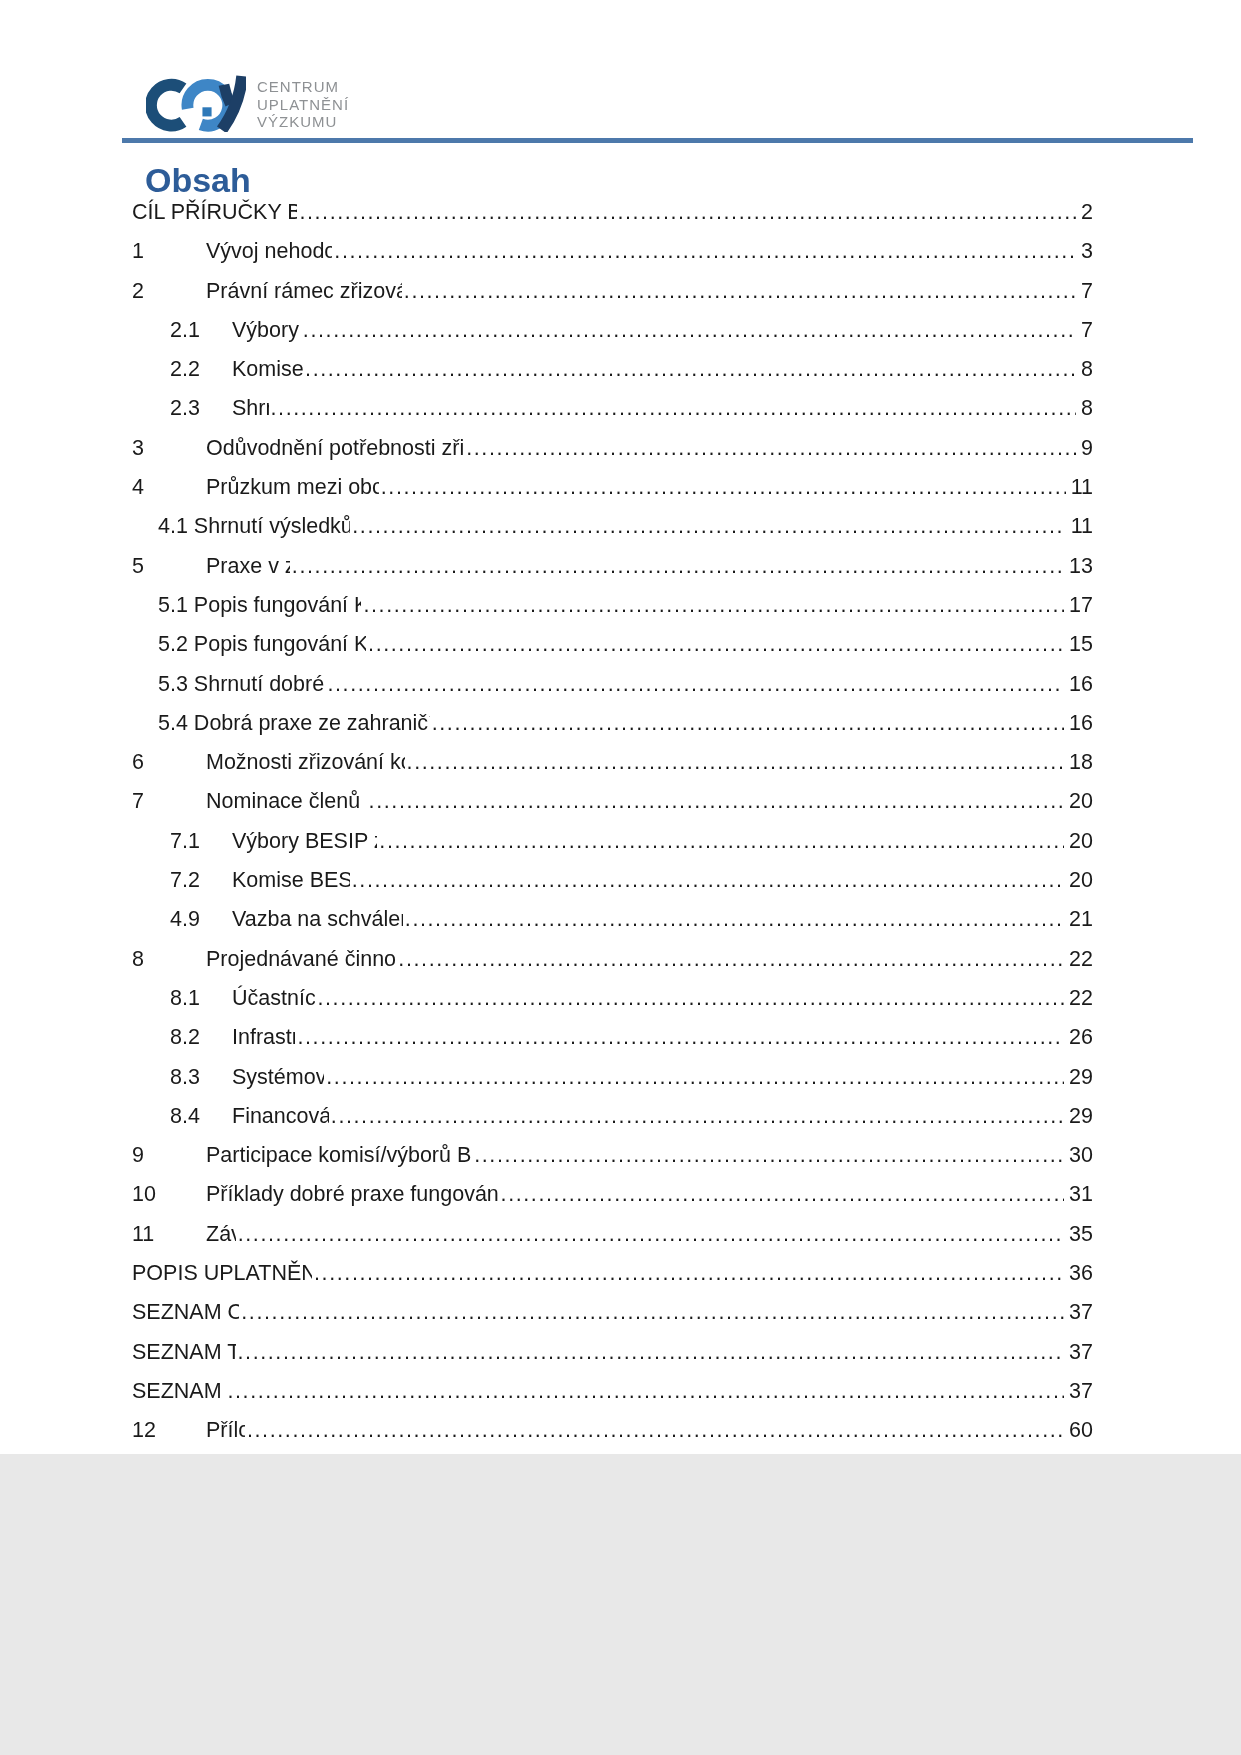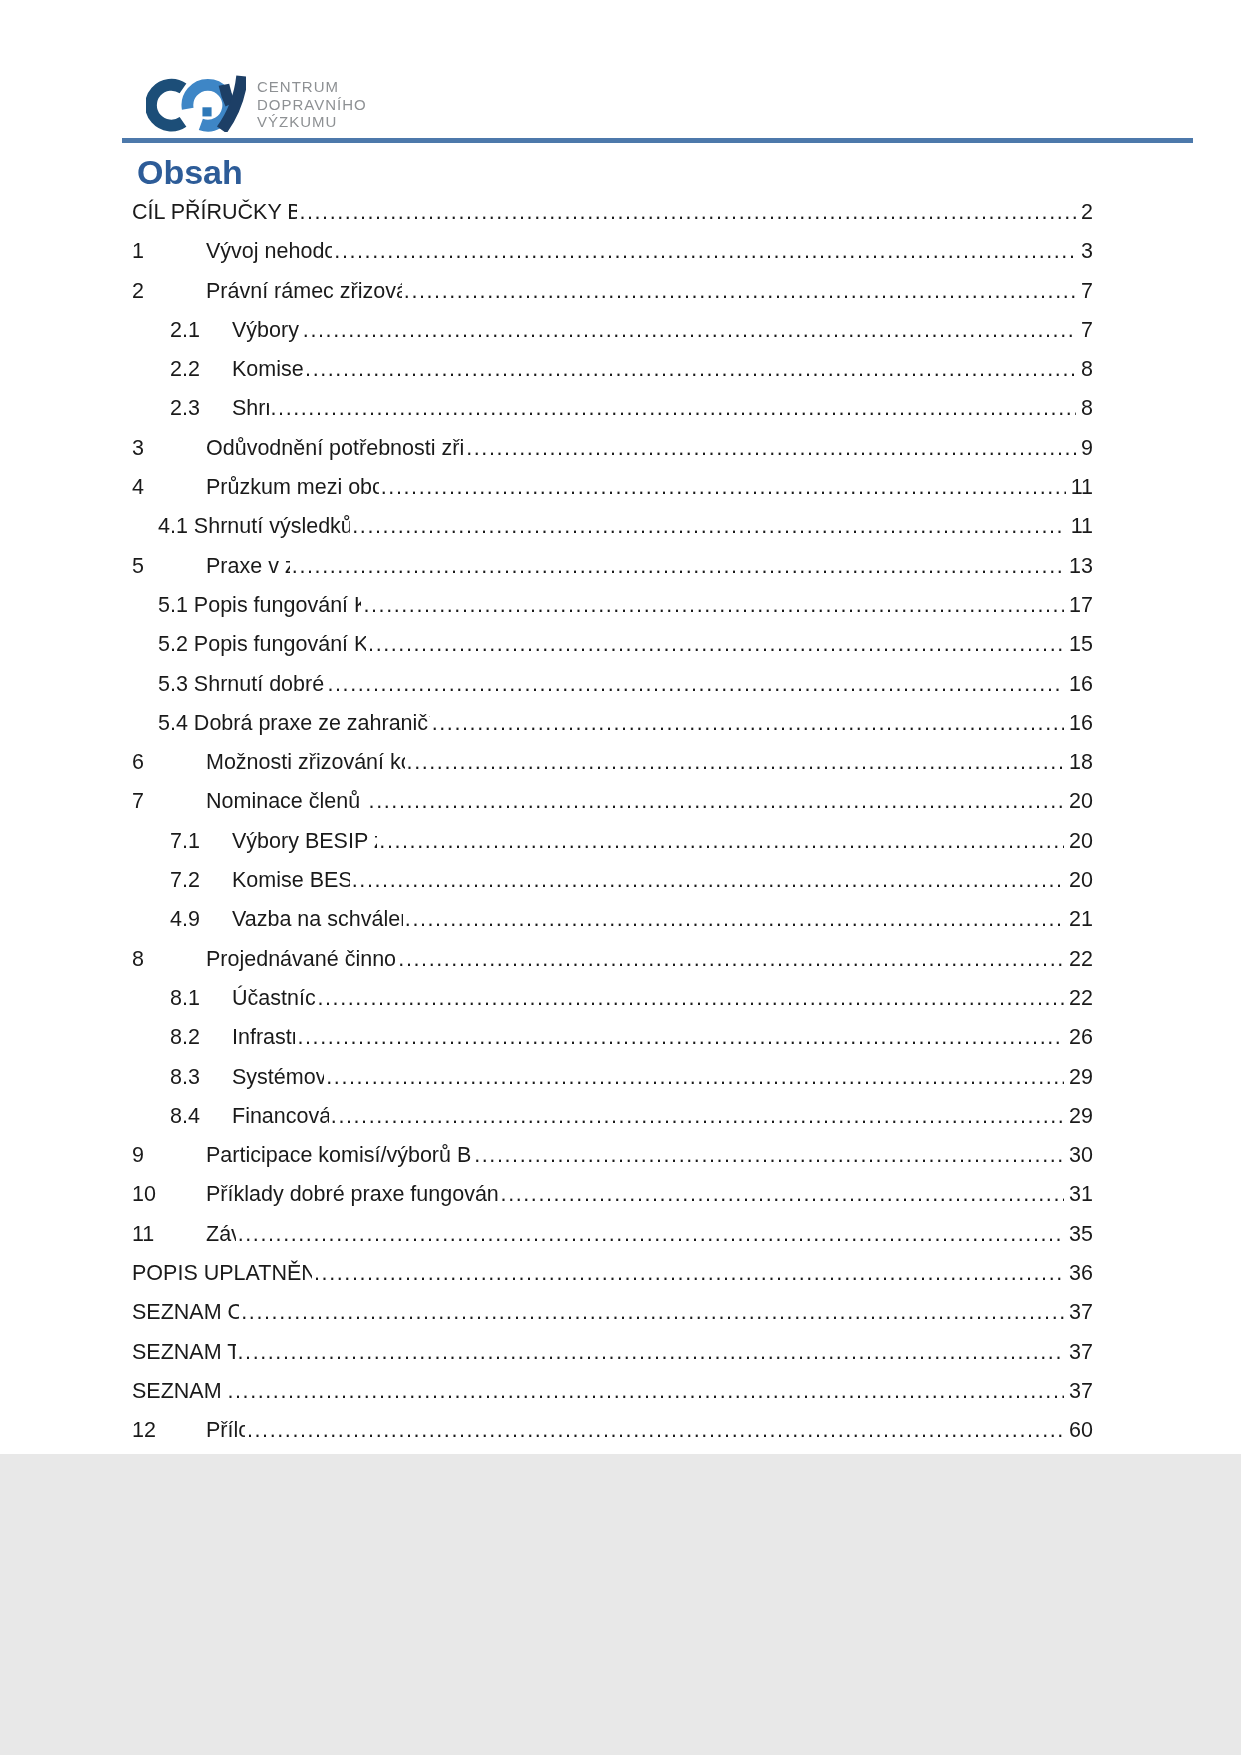--- a/index.html
+++ b/index.html
@@ -19,21 +19,21 @@
     position:absolute;left:111px;top:4px;
     font-size:15px;line-height:17.5px;letter-spacing:1px;
     color:#8e9194;font-weight:400;white-space:nowrap;
   }
   .header-rule{
     position:absolute;left:122px;top:138px;width:1071px;height:5px;
     background:#4d79ab;
   }
   
   .page-title{
-    position:absolute;left:133px;top:149px;margin:4px;
+    position:absolute;left:133px;top:149px;margin:12px;
     font-size:34px;font-weight:bold;color:#2d5c98;line-height:38px;
   }
   
   .toc{
     position:absolute;left:132px;top:193px;width:961px;
   }
   .toc-row{
     display:flex;align-items:baseline;
     height:39.3px;line-height:39.3px;
     font-size:21.5px;white-space:nowrap;overflow:hidden;
@@ -74,21 +74,21 @@
         <path d="M 50.5 46.9 A 19 19 0 1 0 38.3 32.3" fill="none" stroke="#3e86c6" stroke-width="11"></path>
 
         <rect x="52" y="31" width="8.5" height="8.5" fill="#2e79b9"></rect>
 
         <path d="M 72 10 Q 74 20 78 28" fill="none" stroke="#1d3f66" stroke-width="10"></path>
 
         <path d="M 89 2 Q 86 30 70 52" fill="none" stroke="#1d3f66" stroke-width="11"></path>
       </svg>
       <div class="logo-text">
         <div>CENTRUM</div>
-        <div>DOPRAVNÍHO</div>
+        <div>UPLATNĚNÍ</div>
         <div>VÝZKUMU</div>
       </div>
     </div>
     <div class="header-rule"></div>
   </div>
 
   <h1 class="page-title">Obsah</h1>
 
   <nav class="toc" id="toc">
       <div class="toc-row l1plain">

